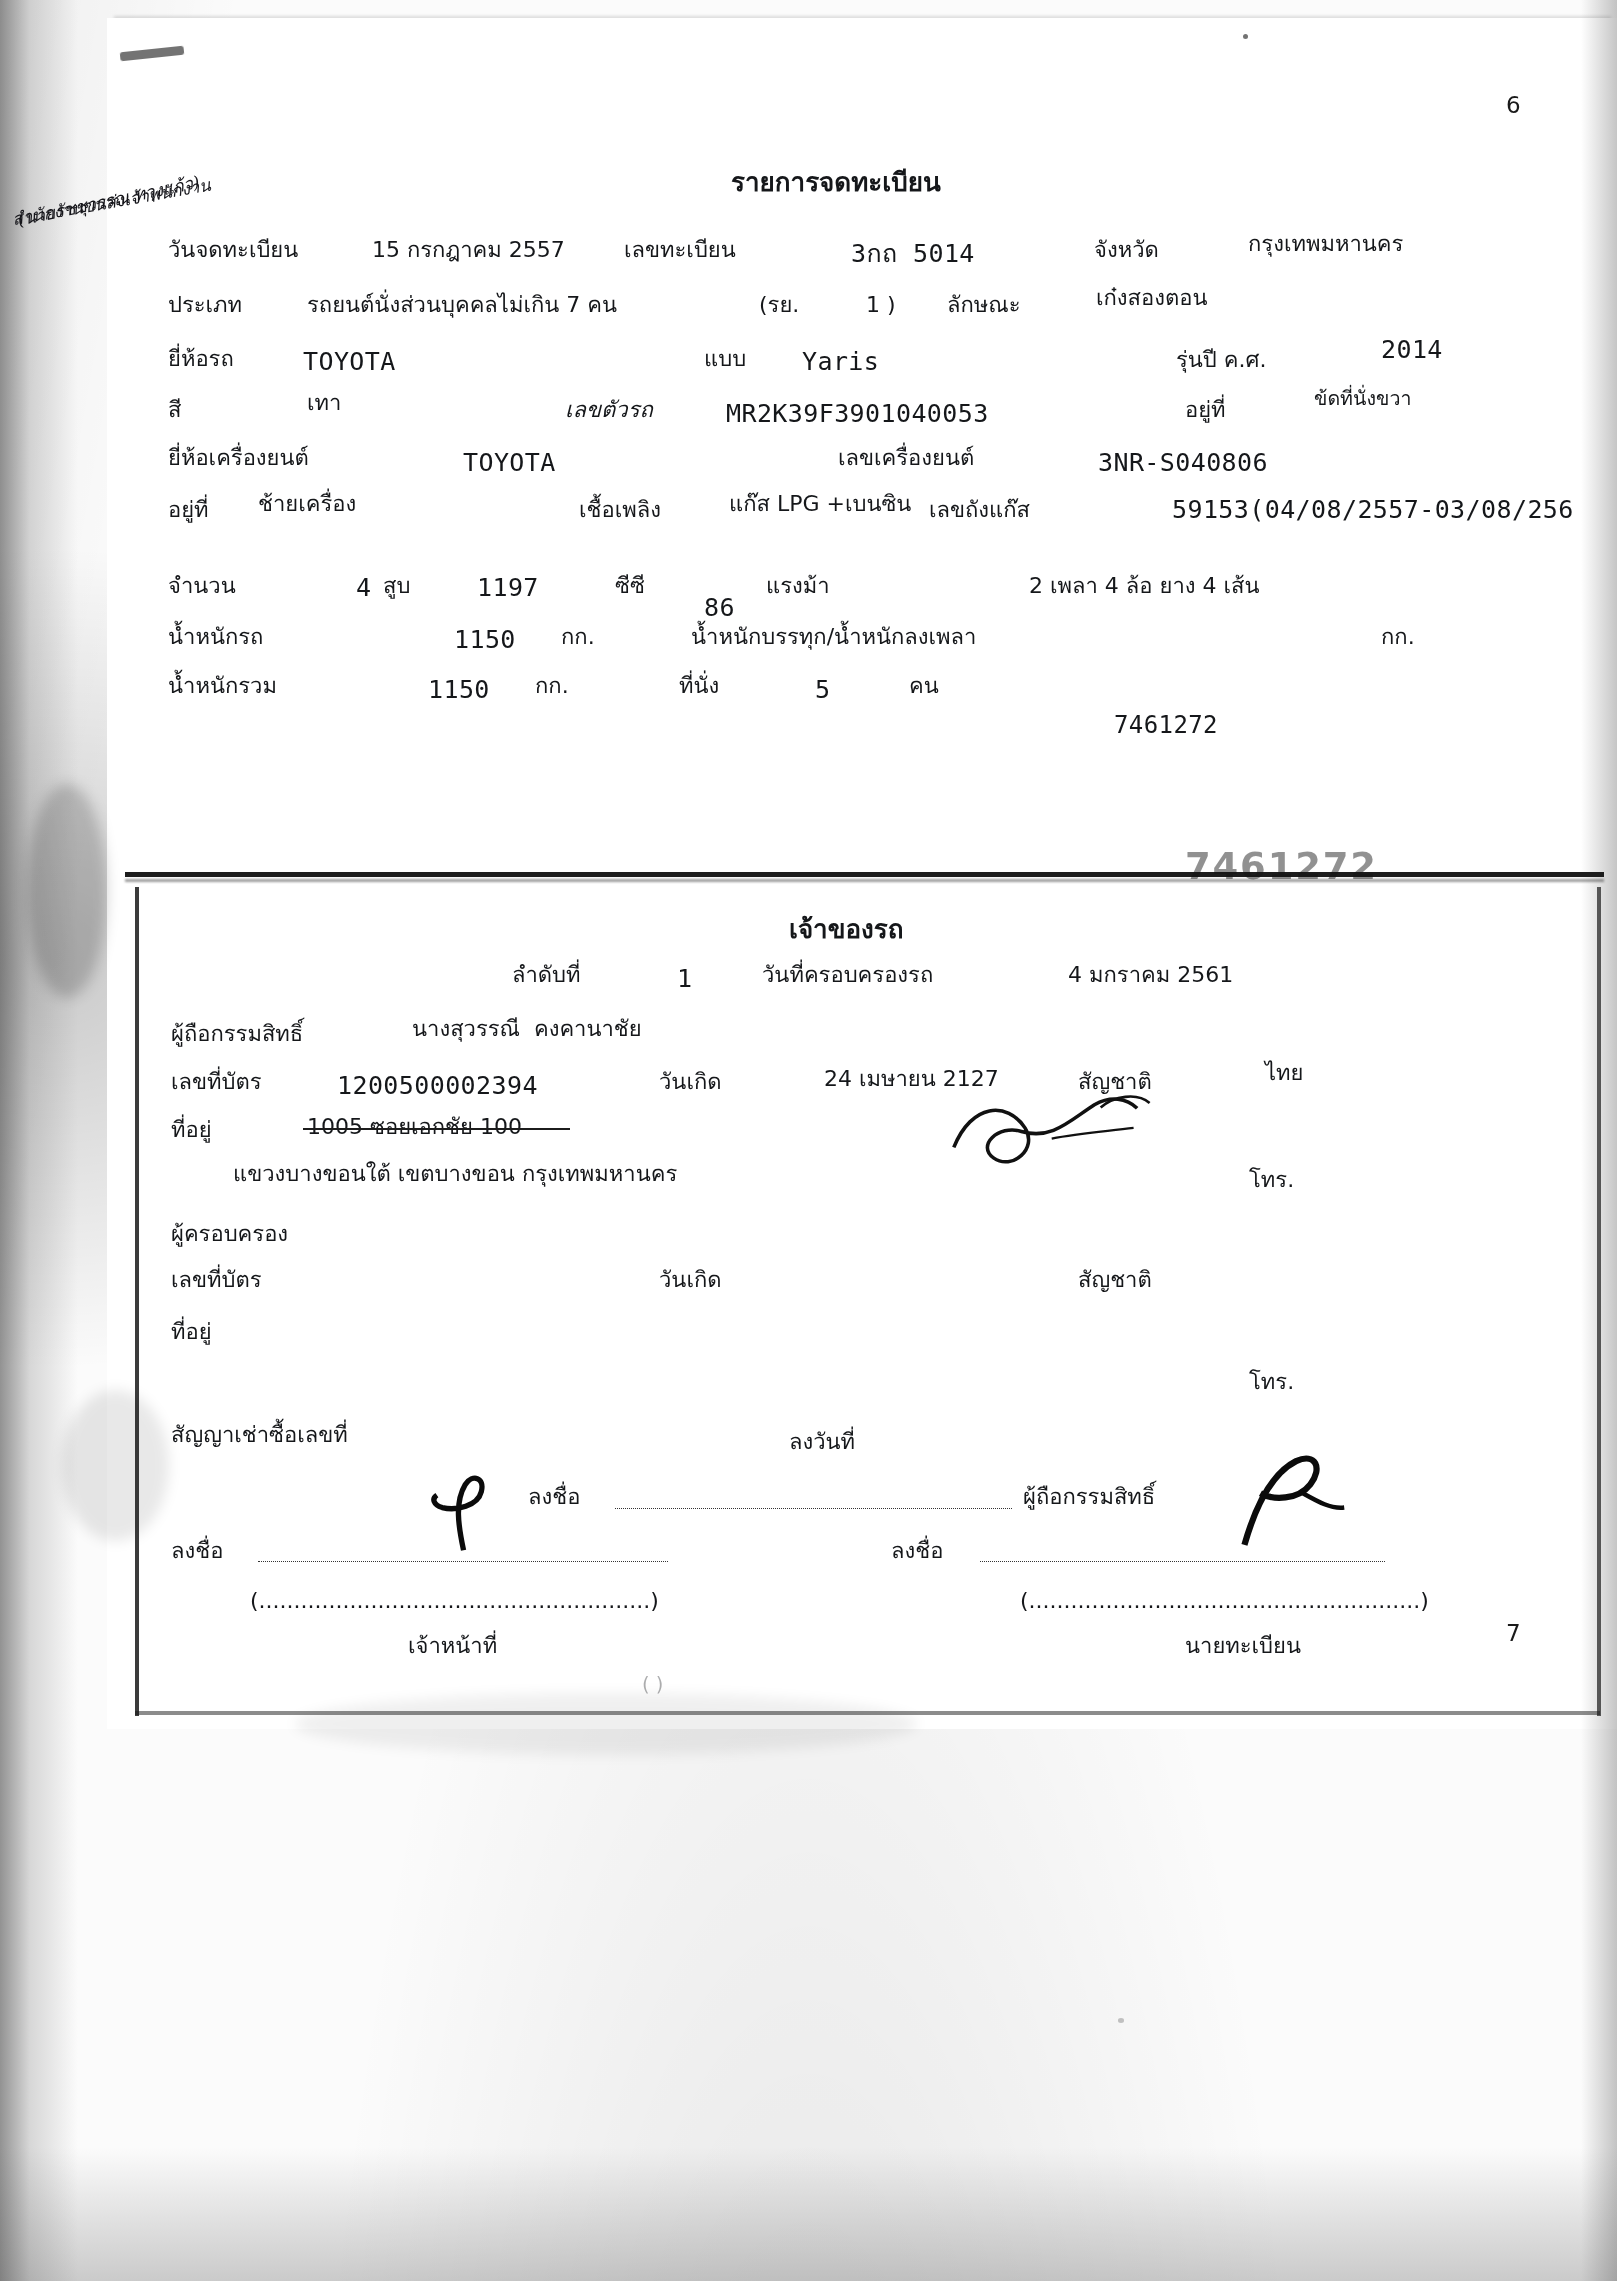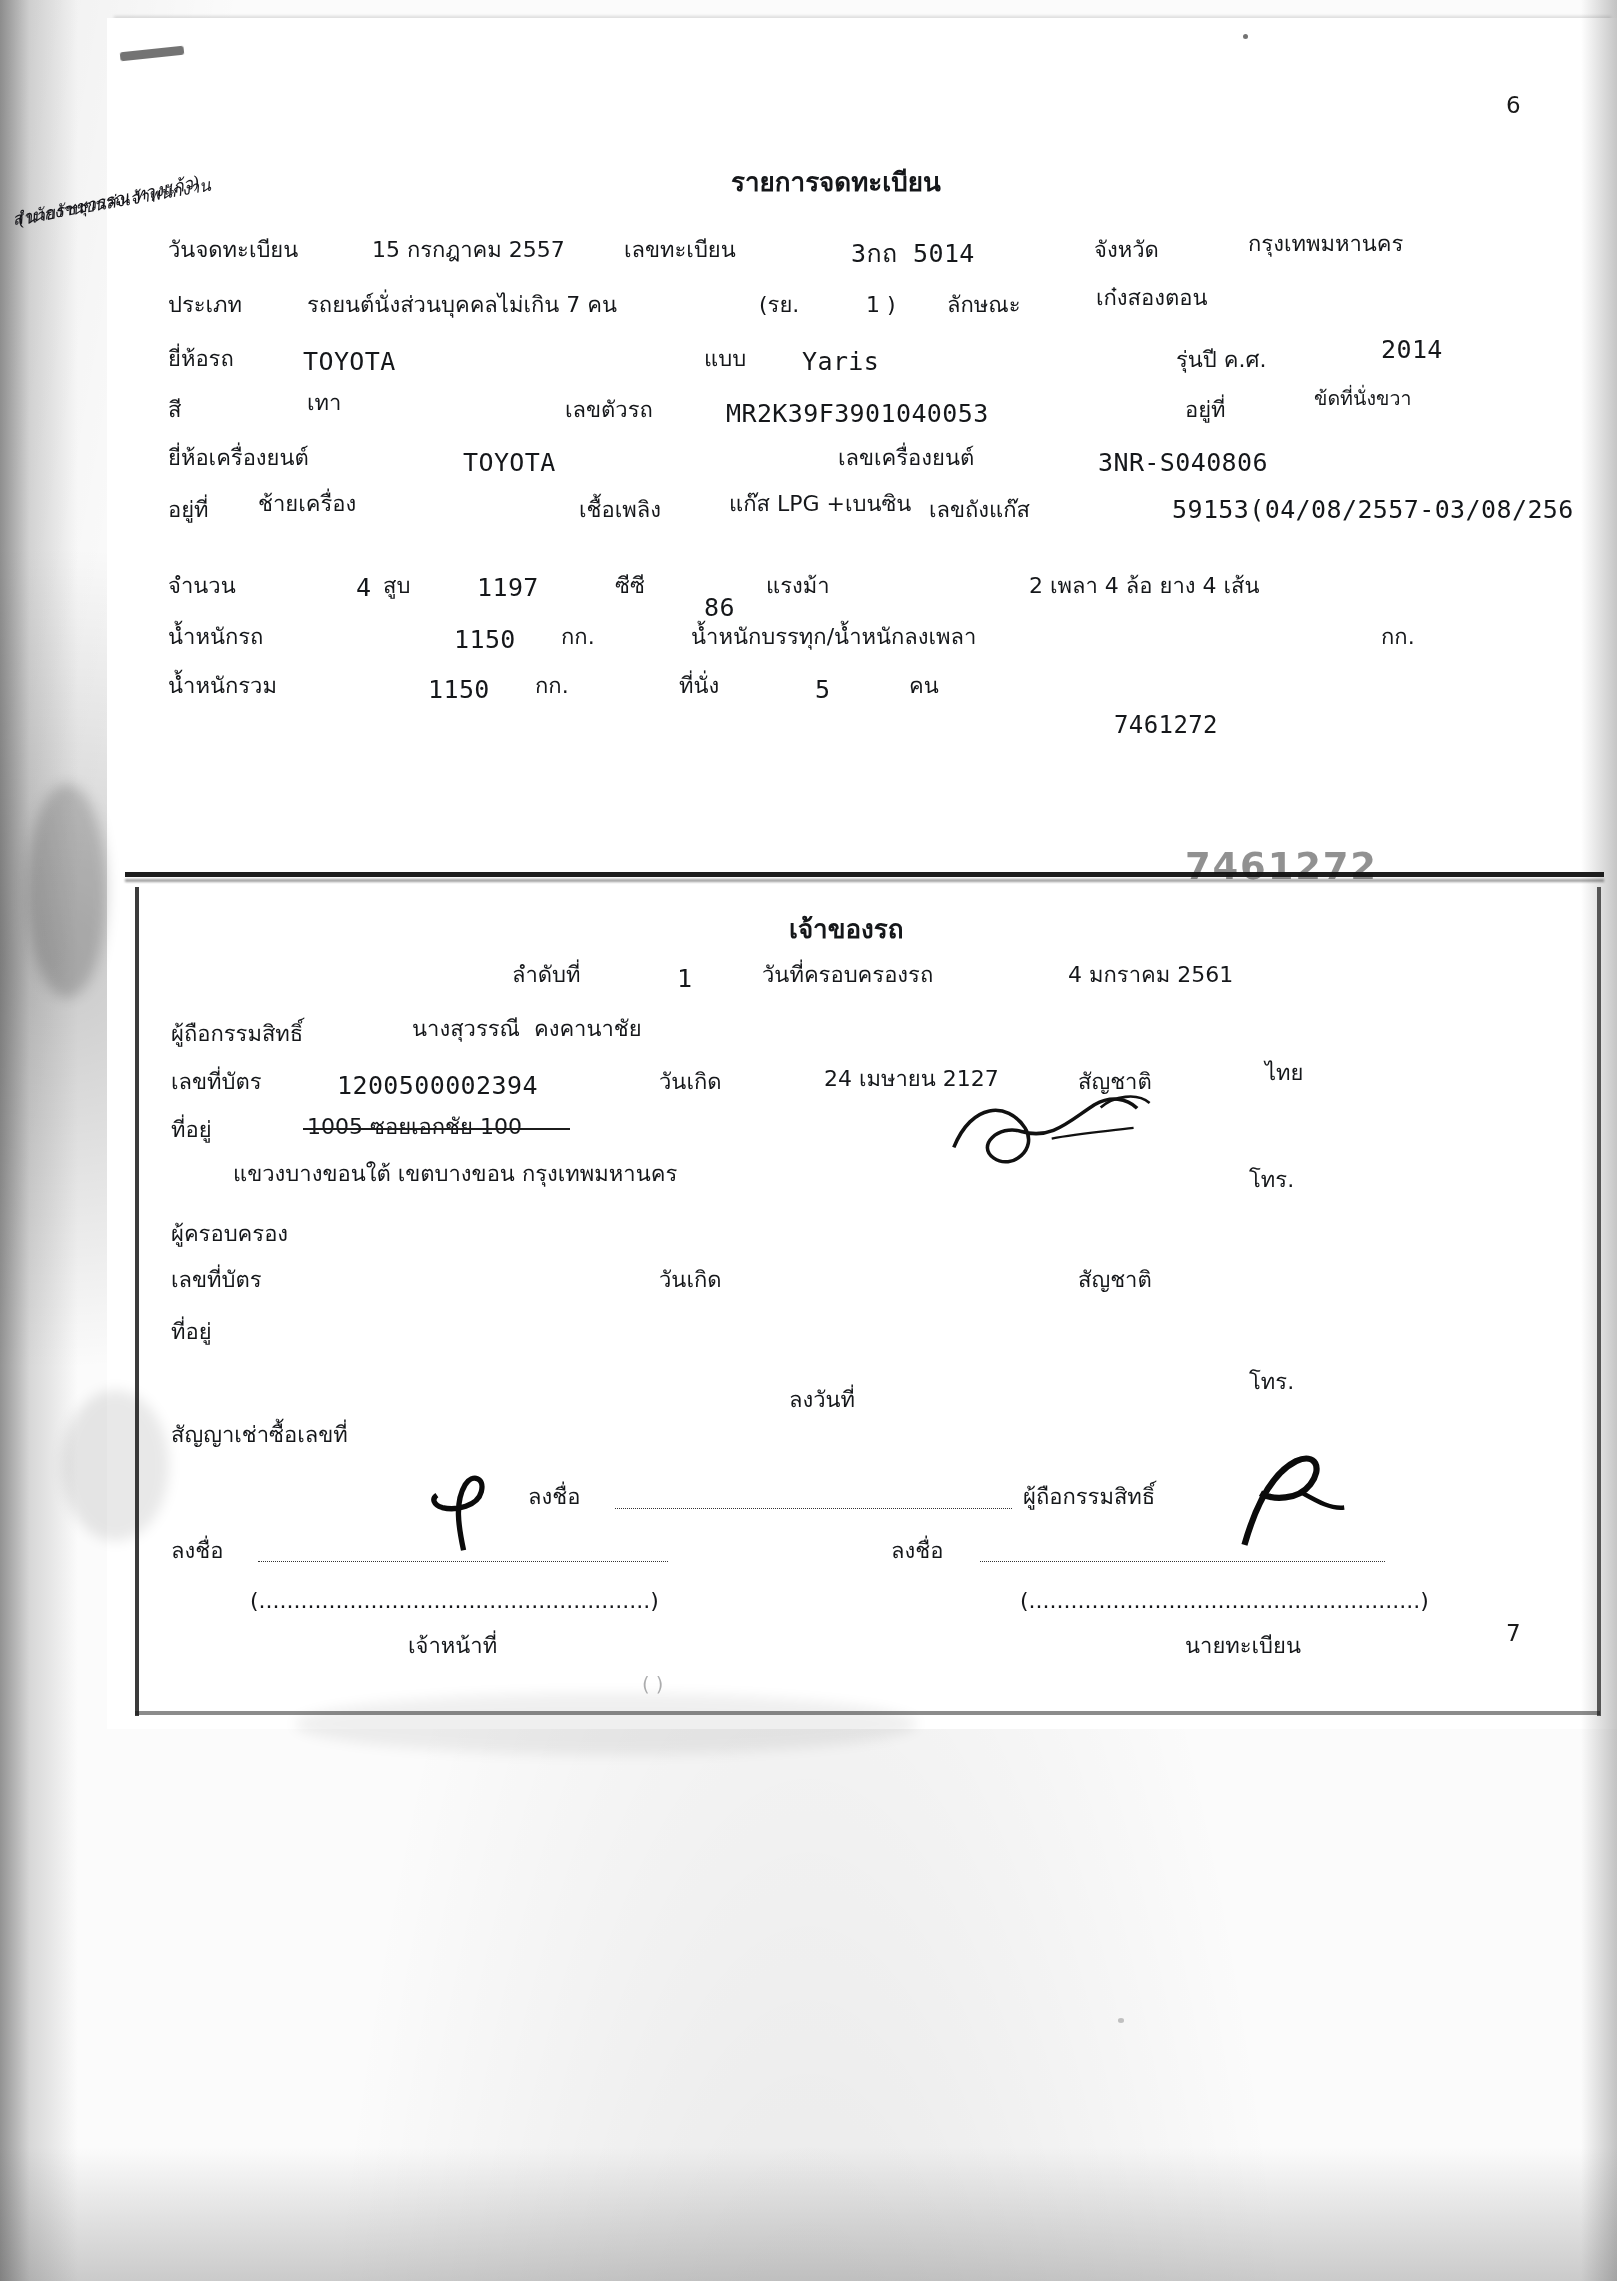--- a/index.html
+++ b/index.html
@@ -224,21 +224,21 @@
 
   <div class="txt" style="left:168px;top:348px;">ยี่ห้อรถ</div>
   <div class="txt mono" style="left:303px;top:349px;">TOYOTA</div>
   <div class="txt" style="left:704px;top:348px;">แบบ</div>
   <div class="txt mono" style="left:802px;top:349px;">Yaris</div>
   <div class="txt" style="left:1176px;top:349px;">รุ่นปี ค.ศ.</div>
   <div class="txt mono" style="left:1381px;top:337px;">2014</div>
 
   <div class="txt" style="left:168px;top:399px;">สี</div>
   <div class="txt" style="left:307px;top:392px;">เทา</div>
-  <div class="txt" style="left:565px;top:399px;">เลขตัวรถ</div>
+  <div class="txt" style="left:565px;top:399px;font-style:italic;">เลขตัวรถ</div>
   <div class="txt mono" style="left:726px;top:401px;">MR2K39F3901040053</div>
   <div class="txt" style="left:1185px;top:399px;">อยู่ที่</div>
   <div class="txt small" style="left:1314px;top:389px;">ข้ดที่นั่งขวา</div>
 
   <div class="txt" style="left:168px;top:447px;">ยี่ห้อเครื่องยนต์</div>
   <div class="txt mono" style="left:463px;top:450px;">TOYOTA</div>
   <div class="txt" style="left:838px;top:447px;">เลขเครื่องยนต์</div>
   <div class="txt mono" style="left:1098px;top:450px;">3NR-S040806</div>
 
   <div class="txt" style="left:168px;top:499px;">อยู่ที่</div>
@@ -313,21 +313,21 @@
   <div class="hand-small" style="left:909px;top:1185px;transform:rotate(-10deg);">สำนักงานขนส่งเจ้าพนักงาน</div>
 
   <div class="txt" style="left:171px;top:1223px;">ผู้ครอบครอง</div>
   <div class="txt" style="left:171px;top:1269px;">เลขที่บัตร</div>
   <div class="txt" style="left:659px;top:1269px;">วันเกิด</div>
   <div class="txt" style="left:1078px;top:1269px;">สัญชาติ</div>
   <div class="txt" style="left:171px;top:1321px;">ที่อยู่</div>
   <div class="txt" style="left:1249px;top:1371px;">โทร.</div>
 
   <div class="txt" style="left:171px;top:1424px;">สัญญาเช่าซื้อเลขที่</div>
-  <div class="txt" style="left:789px;top:1389px;text-align:right;">ลงวันที่</div>
+  <div class="txt" style="left:789px;top:1431px;text-align:right;">ลงวันที่</div>
 
   <div class="txt" style="left:528px;top:1486px;">ลงชื่อ</div>
   <div class="dots" style="left:615px;top:1508px;width:397px;"></div>
   <div class="hand" style="left:713px;top:1461px;font-size:27px;">สุวรรณี  คงคานำชัย</div>
   <div class="txt" style="left:1023px;top:1486px;">ผู้ถือกรรมสิทธิ์</div>
 
   <svg class="sig" style="left:419px;top:1472px;" width="98" height="80" viewBox="0 0 110 90">
     <path d="M50 88 C 44 60, 40 34, 52 14 C 60 2, 74 6, 70 22 C 66 38, 42 44, 26 40 C 16 37, 14 30, 20 26" fill="none" stroke="#0b0b0b" stroke-width="6"></path>
   </svg>
   <svg class="sig" style="left:1230px;top:1454px;" width="134" height="98" viewBox="0 0 150 110">

